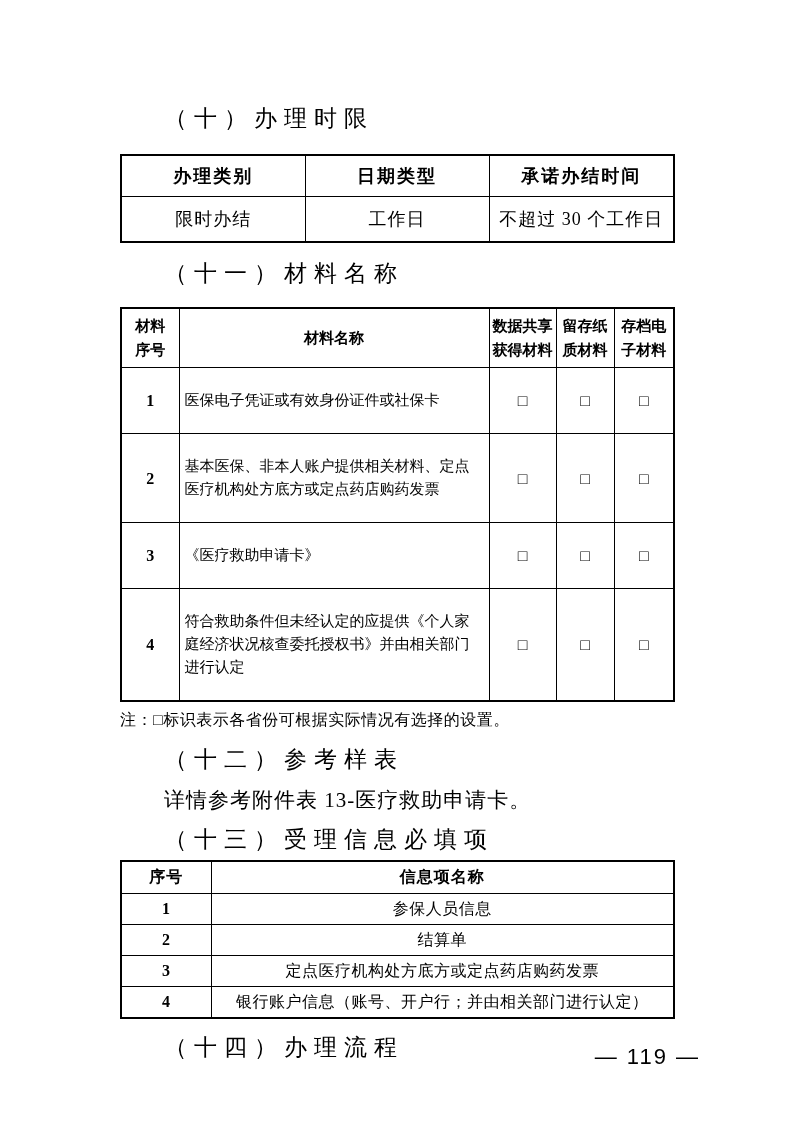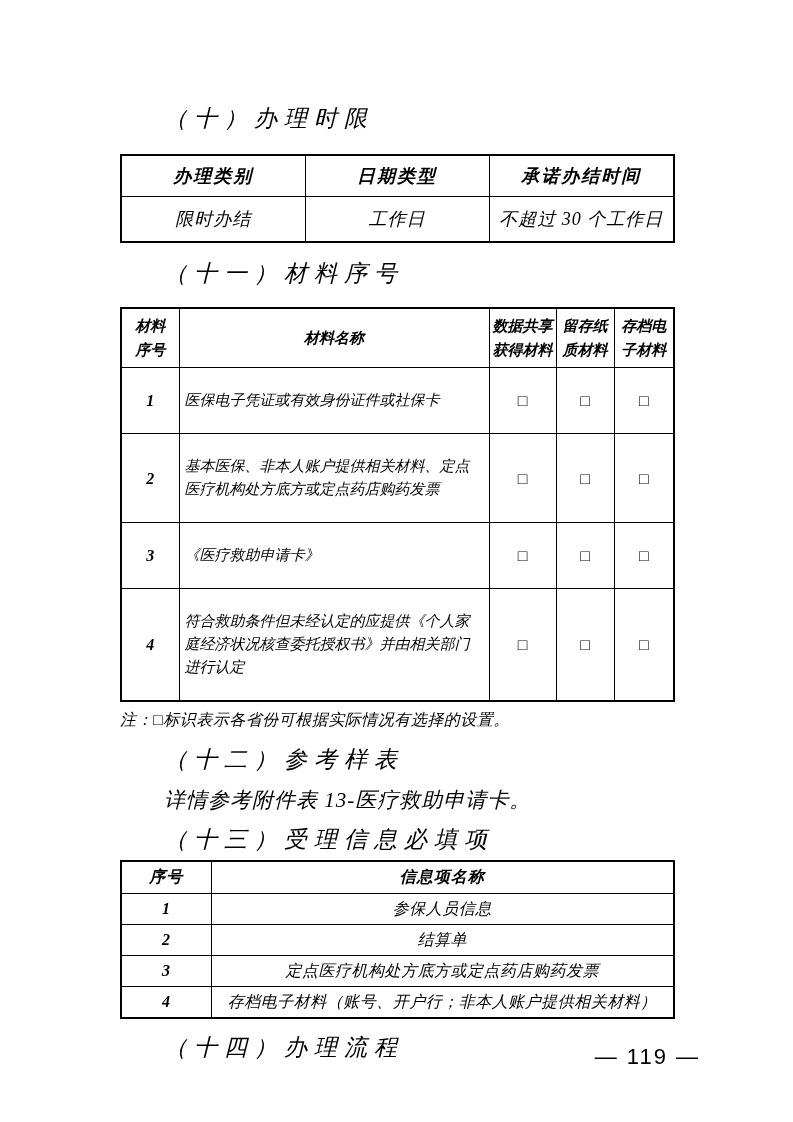--- a/index.html
+++ b/index.html
@@ -9,21 +9,20 @@
     background:#ffffff;
     font-family:"Liberation Serif","DejaVu Serif",serif;
     color:#000;
     overflow:hidden;
     margin:0 auto;
   }
   .content{
     position:absolute;
     left:120px;top:0;
     width:553px;
-    font-style:italic;
   }
   
   .sec-heading{
     margin:0;
     font-size:23px;
     font-weight:normal;
     letter-spacing:7px;
     line-height:32px;
     text-indent:44px;
     white-space:nowrap;
@@ -128,21 +127,21 @@
         <th>承诺办结时间</th>
       </tr>
       <tr>
         <td>限时办结</td>
         <td>工作日</td>
         <td>不超过 30 个工作日</td>
       </tr>
     </tbody>
       </table>
 
-    <h2 class="sec-heading h11">（十一）材料序号</h2>
+    <h2 class="sec-heading h11">（十一）材料名称</h2>
 
     <table class="t-mat">
       <colgroup>
         <col style="width:58px">
           <col style="width:310px">
         <col style="width:67px">
           <col style="width:58px">
           <col style="width:60px">
       </colgroup>
       <tbody>
@@ -208,21 +207,21 @@
       <tr>
         <td class="num">2</td>
         <td>结算单</td>
       </tr>
       <tr>
         <td class="num">3</td>
         <td>定点医疗机构处方底方或定点药店购药发票</td>
       </tr>
       <tr>
         <td class="num">4</td>
-        <td>存档电子材料（账号、开户行；非本人账户提供相关材料）</td>
+        <td>银行账户信息（账号、开户行；并由相关部门进行认定）</td>
       </tr>
     </tbody>
       </table>
 
     <h2 class="sec-heading h14">（十四）办理流程</h2>
 
   </div>
 
   <div class="page-number">— 119 —</div>
 </div>

